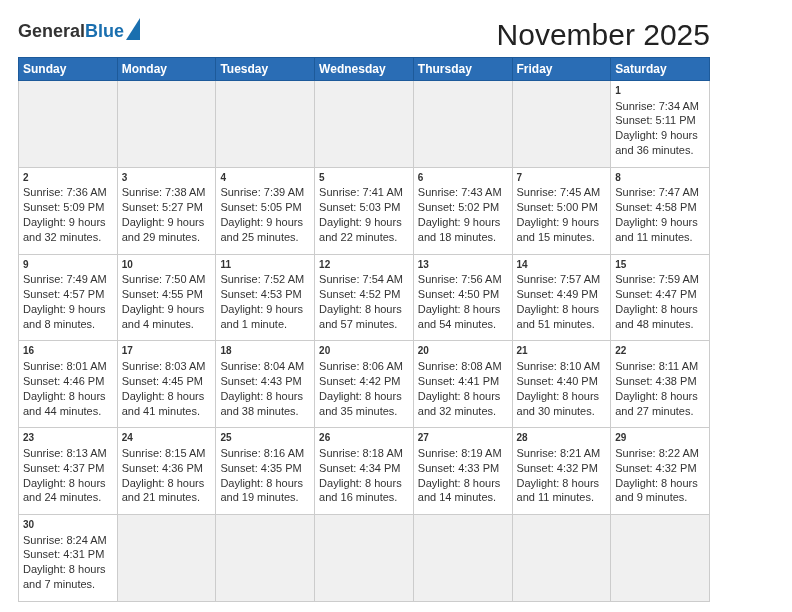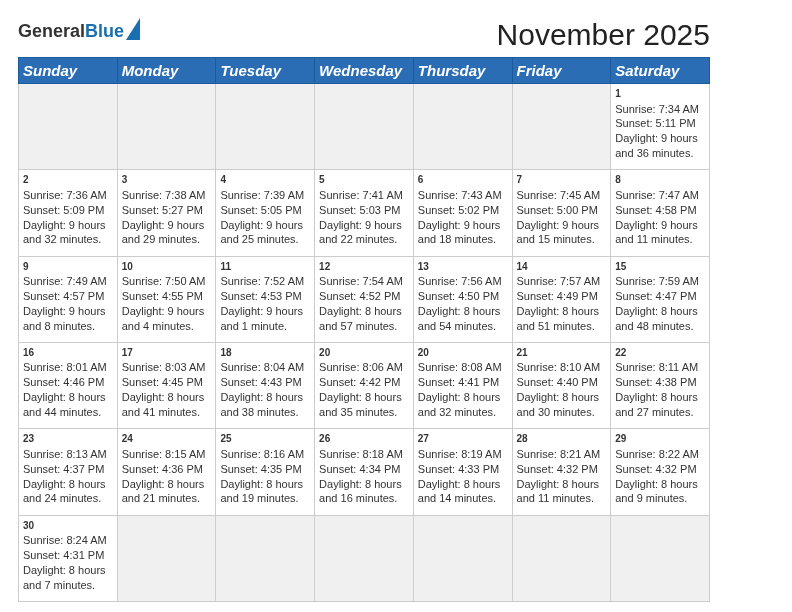--- a/index.html
+++ b/index.html
@@ -64,26 +64,25 @@
     .calendar {
       flex: 1;
       border: 1px solid #ccc;
       border-collapse: collapse;
       width: 100%;
       table-layout: fixed;
     }
     .calendar th {
       background: #2a6db5;
       color: #fff;
-      font-size: 15px;
+      font-size: 12px;
       font-weight: bold;
       padding: 4px 4px;
       border: 1px solid #1d5a9a;
       text-align: left;
-      font-style: italic;
     }
     .calendar td {
       border: 1px solid #ccc;
       vertical-align: top;
       padding: 3px 4px;
       font-size: 9.2px;
       color: #333;
       background: #fff;
       line-height: 1.35;
     }

